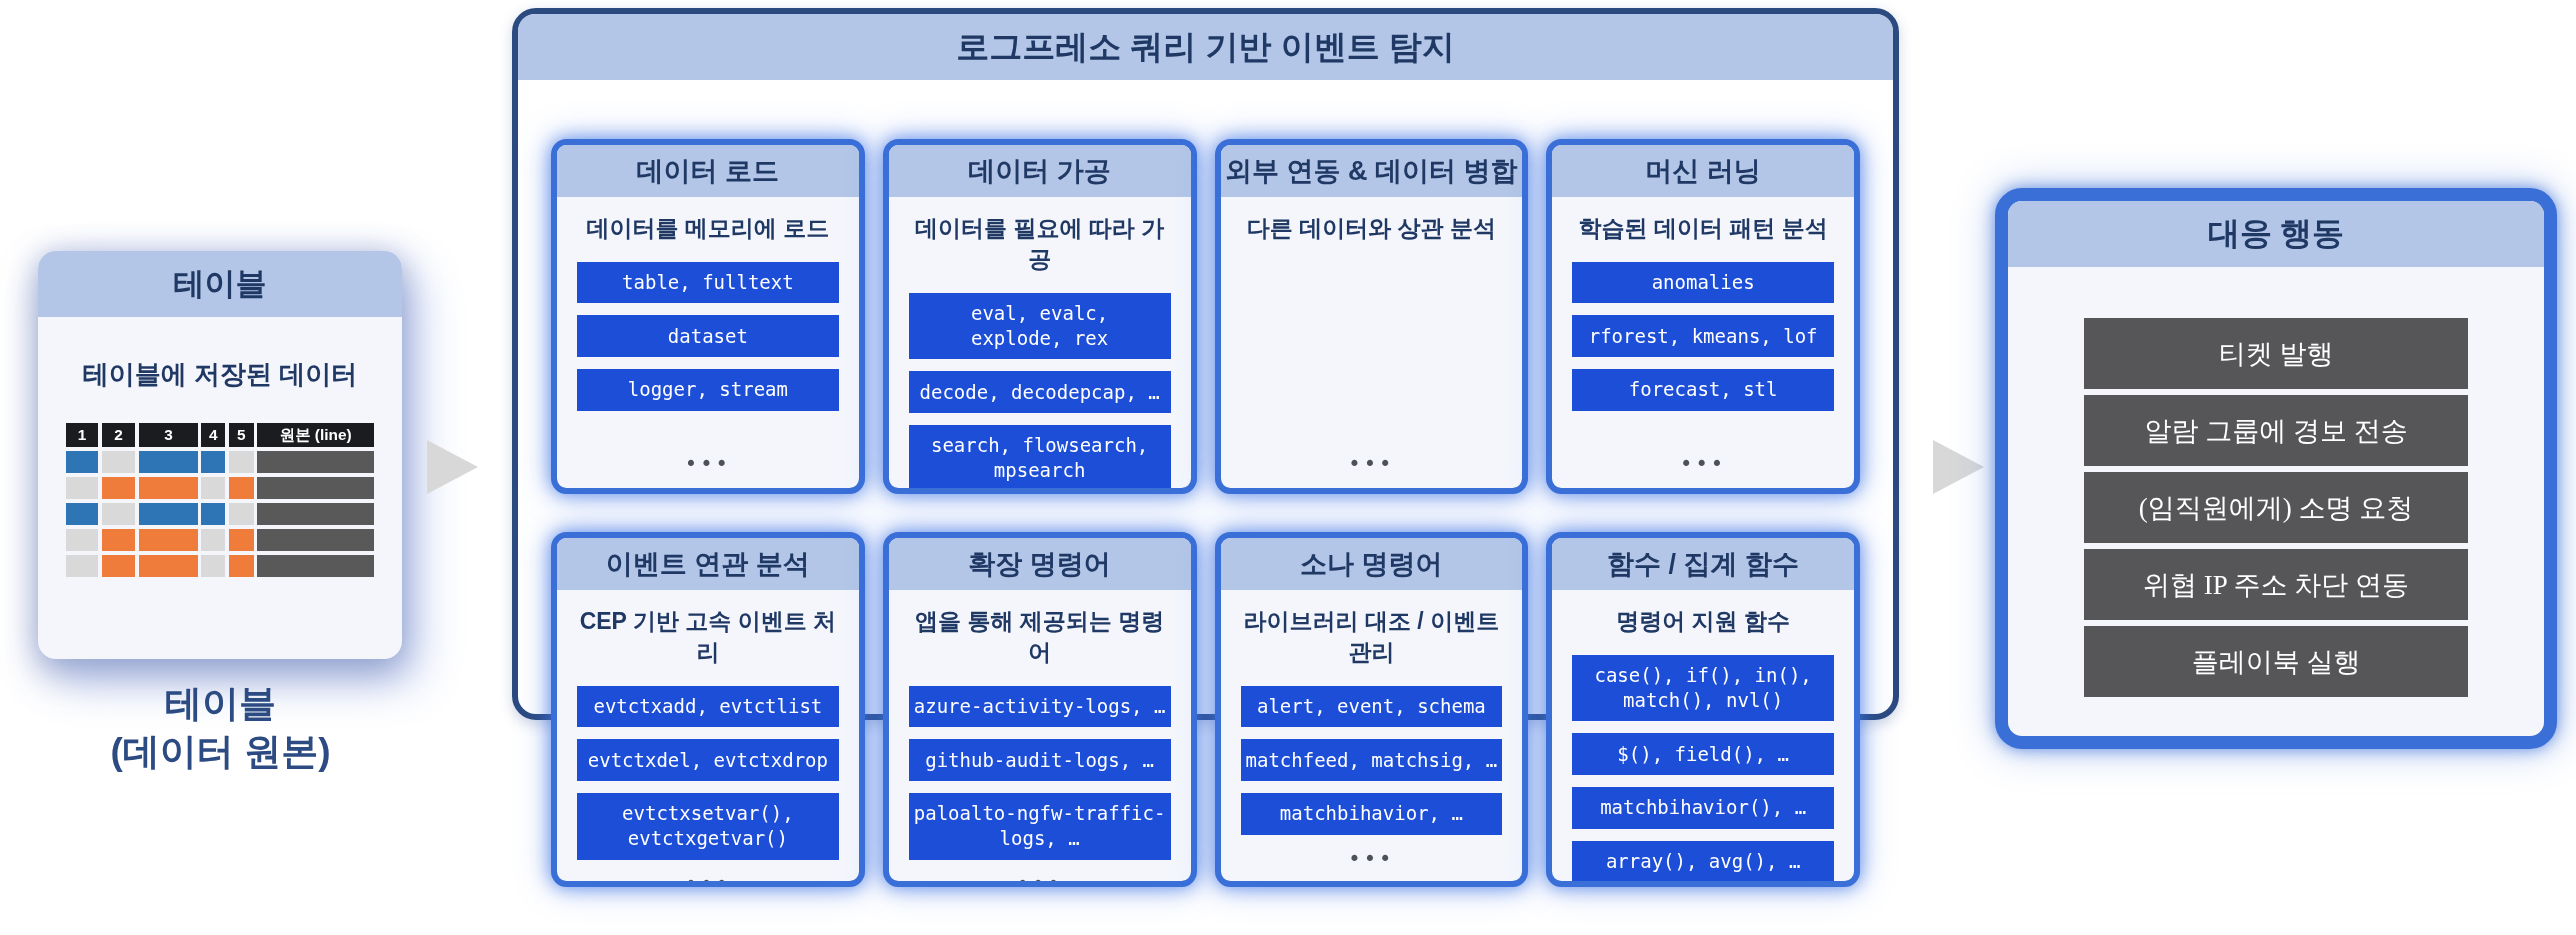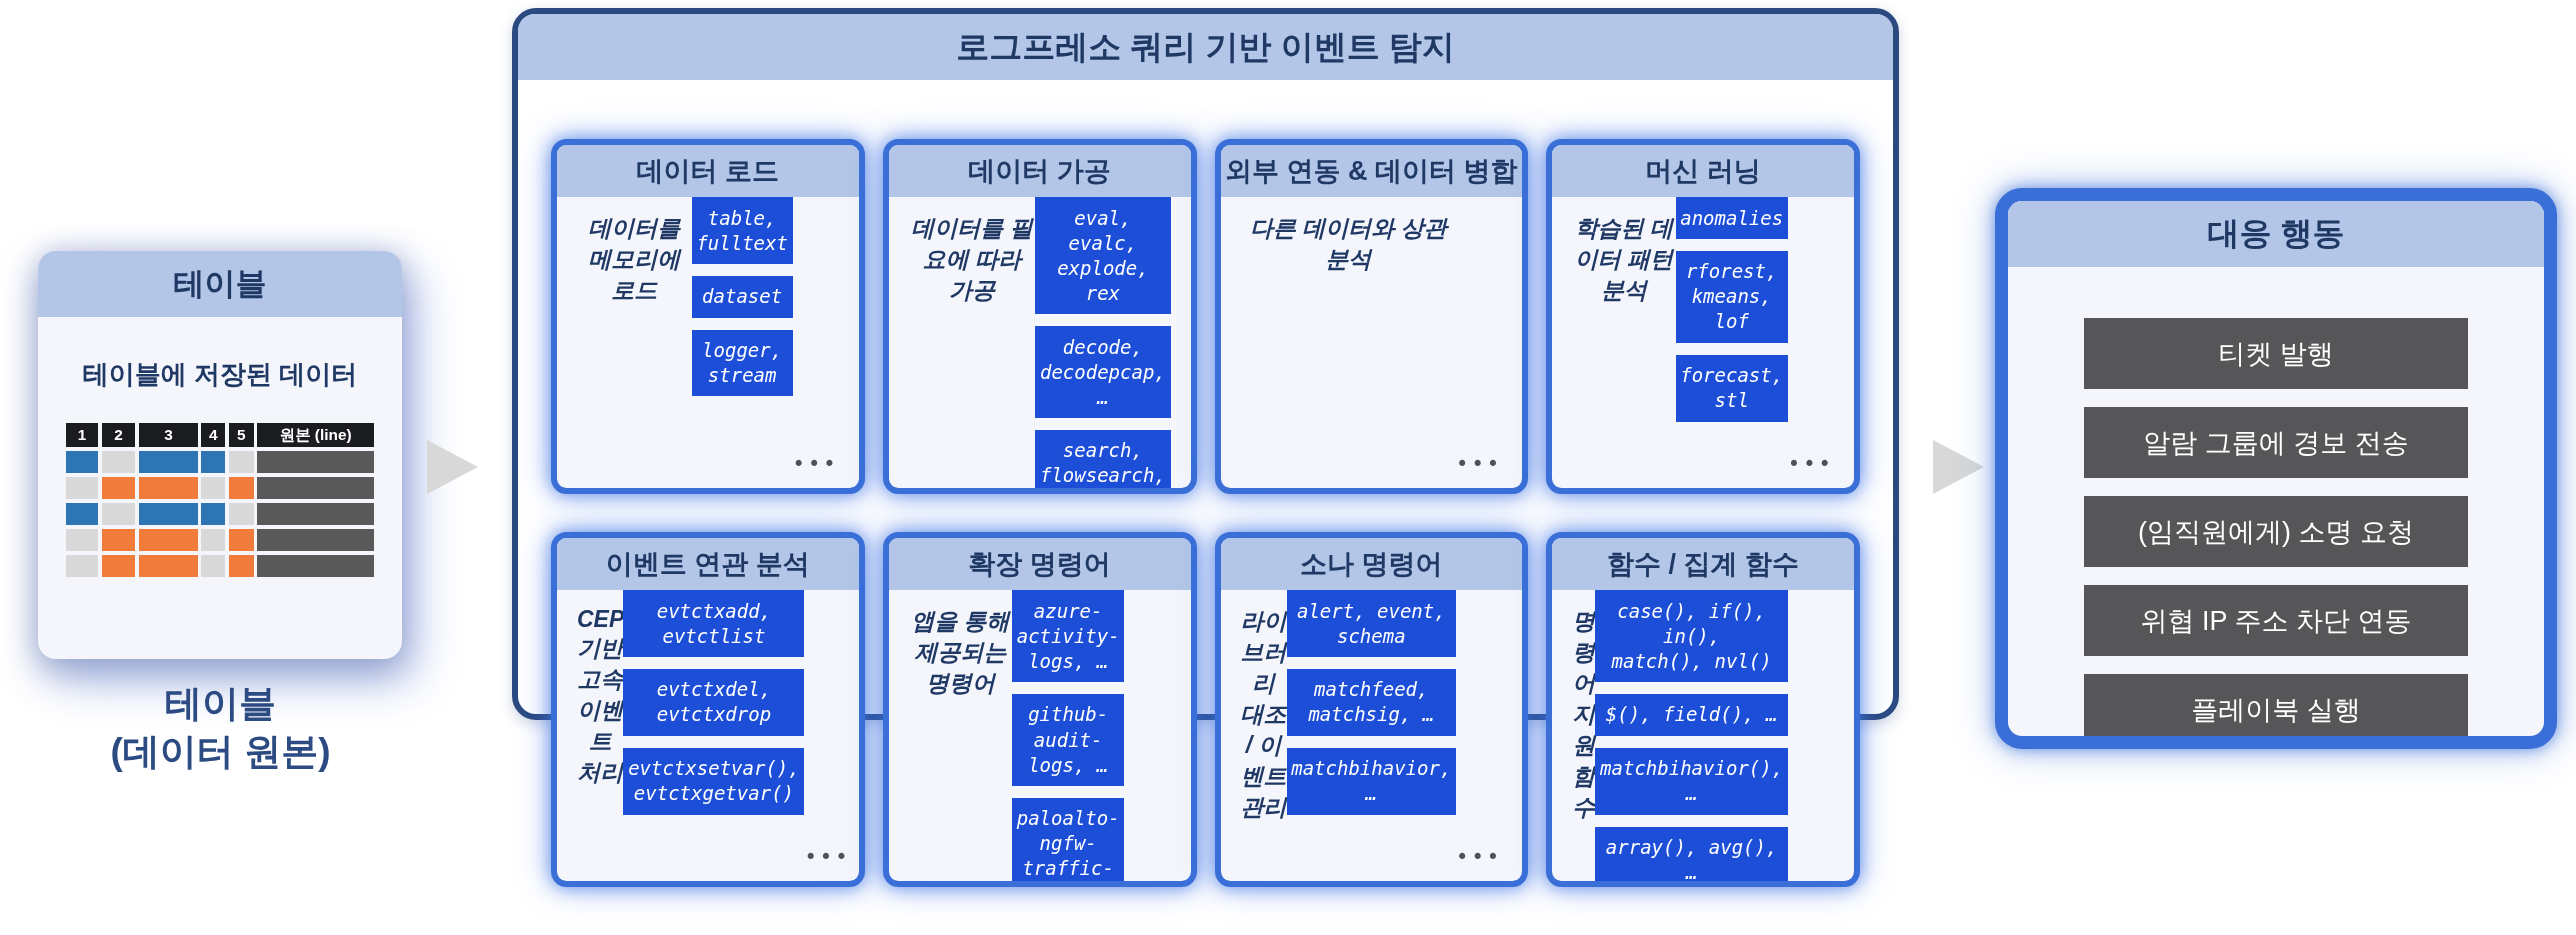--- a/index.html
+++ b/index.html
@@ -54,44 +54,45 @@
   }
   .p-card{
     display:flex;flex-direction:column;background:#F4F6FC;
     border:6.5px solid #3A6FD8;border-radius:15.4px;overflow:hidden;
     box-shadow:0 0 16.6px rgba(64,118,230,.75),0 0 35px rgba(64,118,230,.4);
   }
   .p-card-header{
     background:#B3C6E7;min-height:52px;display:flex;align-items:center;justify-content:center;
     color:#1F3864;font-size:27px;font-weight:bold;flex:0 0 auto;
   }
-  .p-card-body{flex:1;display:flex;flex-direction:row;padding:0 20px 9.5px;font-style:italic;}
+  .p-card-body{flex:1;display:flex;flex-direction:column;padding:0 20px 9.5px;}
   .p-card-subtitle{
     margin:15.4px 0 18px;text-align:center;color:#1F3864;font-size:23px;font-weight:600;
   }
   .cmd-item{
     background:#1d4ed8;color:#ffffff;font-family:"DejaVu Sans Mono","Liberation Mono",monospace;
     font-size:19px;line-height:1.32;padding:8.3px 4.7px;margin-bottom:12px;
     text-align:center;white-space:pre-line;
   }
   .p-card-more{
     margin-top:auto;text-align:center;color:#4D5158;font-size:21px;
     letter-spacing:3px;padding-bottom:2.4px;font-family:"DejaVu Sans","Liberation Sans",sans-serif;
   }
   
   .resp-box{
     position:absolute;left:1995px;top:188px;width:562px;height:561px;box-sizing:border-box;
     border:13px solid #3A6FD8;border-radius:27px;background:#F4F6FC;overflow:hidden;
     box-shadow:0 0 15.4px rgba(58,111,216,.7),0 0 40px rgba(58,111,216,.38);
+    font-family:Liberation Serif, serif;
   }
   .resp-header{
     height:66px;background:#B3C6E7;display:flex;align-items:center;justify-content:center;
     color:#1F3864;font-size:32px;font-weight:bold;
   }
-  .resp-items{display:flex;flex-direction:column;gap:18px;padding:51px 76px 4px;}
+  .resp-items{display:flex;flex-direction:column;gap:6px;padding:51px 76px 4px;}
   .resp-item{
     height:71px;background:#565659;color:#ffffff;font-size:27px;font-weight:500;
     display:flex;align-items:center;justify-content:center;text-align:center;
   }
 </style>
 </head>
 <body>
 
 <div class="canvas">
 

